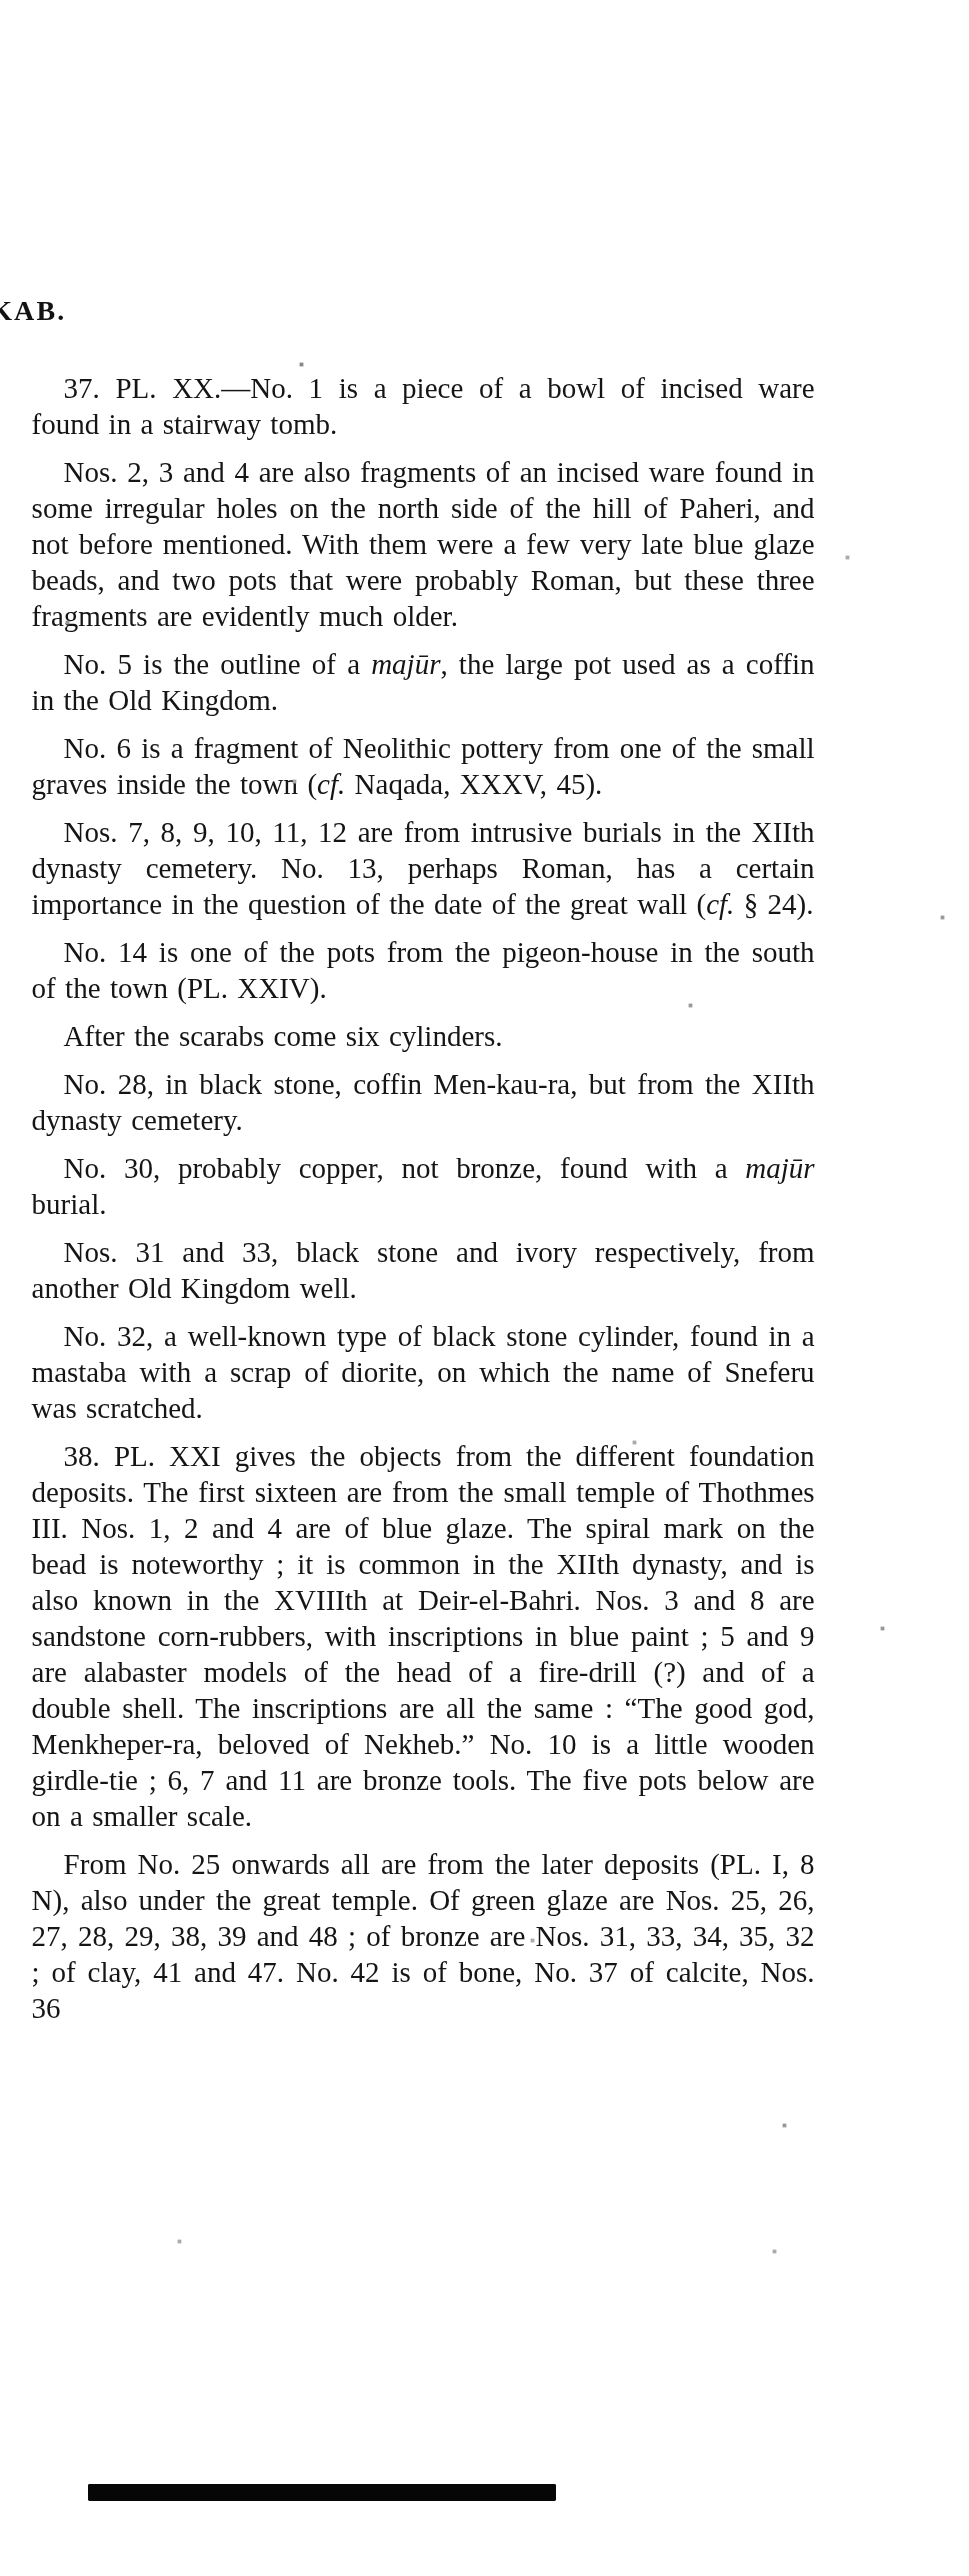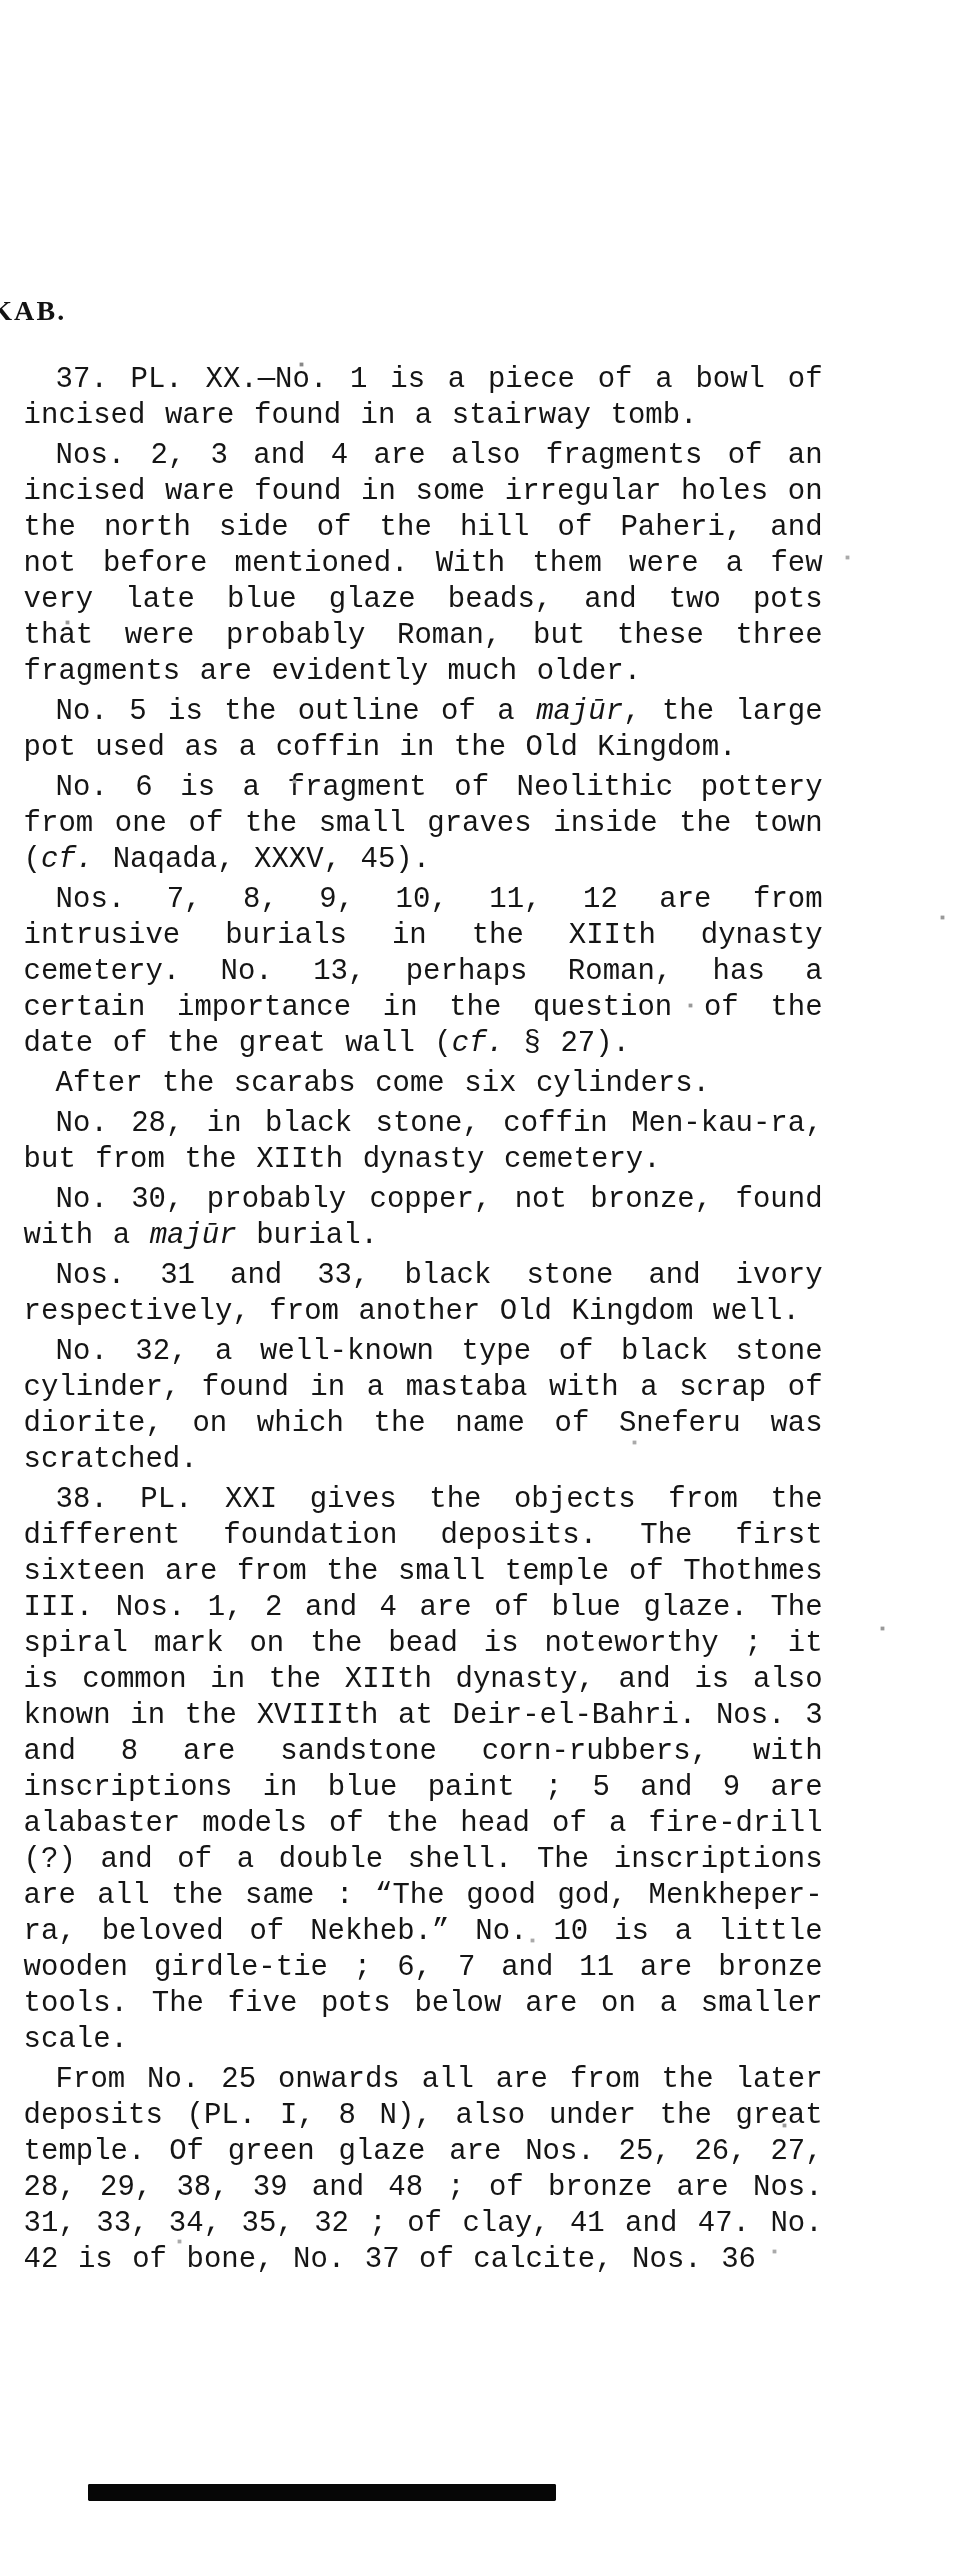--- a/index.html
+++ b/index.html
@@ -29,24 +29,23 @@
     left: 19.6px;
     top: 358px;
     width: 807px;
     font-size: 29px;
     line-height: 36px;
     text-align: justify;
     word-spacing: 2.1px;
     color: #151515;
   }
   .body-text p {
-    margin: 4px;
+    margin: 12px;
     padding: 0;
     text-indent: 32px;
-    font-family: Liberation Mono, monospace;
   }
   .it { font-style: italic; }
   .scan-bar {
     position: absolute;
     left: 88px;
     top: 2484px;
     width: 468px;
     height: 17px;
     background: #060606;
     border-radius: 1.4px;
@@ -75,21 +74,22 @@
 </head>
 <body>
 
 <div class="running-header">KAB.</div>
 
 <div class="body-text">
     <p><span>37. PL. XX.—No. 1 is a piece of a bowl of incised ware found in a stairway tomb.</span></p>
     <p><span>Nos. 2, 3 and 4 are also fragments of an incised ware found in some irregular holes on the north side of the hill of Paheri, and not before mentioned.  With them were a few very late blue glaze beads, and two pots that were probably Roman, but these three fragments are evidently much older.</span></p>
     <p><span>No. 5 is the outline of a </span><span class="it">majūr</span><span>, the large pot used as a coffin in the Old Kingdom.</span></p>
     <p><span>No. 6 is a fragment of Neolithic pottery from one of the small graves inside the town (</span><span class="it">cf.</span><span> Naqada, XXXV, 45).</span></p>
-    <p><span>Nos. 7, 8, 9, 10, 11, 12 are from intrusive burials in the XIIth dynasty cemetery.  No. 13, perhaps Roman, has a certain importance in the question of the date of the great wall (</span><span class="it">cf.</span><span> § 27).</span></p>
+    <p><span>Nos. 7, 8, 9, 10, 11, 12 are from intrusive burials in the XIIth dynasty cemetery.  No. 13, perhaps Roman, has a certain importance in the question of the date of the great wall (</span><span class="it">cf.</span><span> § 24).</span></p>
+    <p><span>No. 14 is one of the pots from the pigeon-house in the south of the town (PL. XXIV).</span></p>
     <p><span>After the scarabs come six cylinders.</span></p>
     <p><span>No. 28, in black stone, coffin Men-kau-ra, but from the XIIth dynasty cemetery.</span></p>
     <p><span>No. 30, probably copper, not bronze, found with a </span><span class="it">majūr</span><span> burial.</span></p>
     <p><span>Nos. 31 and 33, black stone and ivory respectively, from another Old Kingdom well.</span></p>
     <p><span>No. 32, a well-known type of black stone cylinder, found in a mastaba with a scrap of diorite, on which the name of Sneferu was scratched.</span></p>
     <p><span>38. PL. XXI gives the objects from the different foundation deposits.  The first sixteen are from the small temple of Thothmes III.  Nos. 1, 2 and 4 are of blue glaze.  The spiral mark on the bead is noteworthy ; it is common in the XIIth dynasty, and is also known in the XVIIIth at Deir-el-Bahri.  Nos. 3 and 8 are sandstone corn-rubbers, with inscriptions in blue paint ; 5 and 9 are alabaster models of the head of a fire-drill (?) and of a double shell.  The inscriptions are all the same : “The good god, Menkheper-ra, beloved of Nekheb.”  No. 10 is a little wooden girdle-tie ; 6, 7 and 11 are bronze tools.  The five pots below are on a smaller scale.</span></p>
     <p><span>From No. 25 onwards all are from the later deposits (PL. I, 8 N), also under the great temple.  Of green glaze are Nos. 25, 26, 27, 28, 29, 38, 39 and 48 ; of bronze are Nos. 31, 33, 34, 35, 32 ; of clay, 41 and 47.  No. 42 is of bone, No. 37 of calcite, Nos. 36</span></p>
   </div>
 
 <div class="scan-bar"></div>

